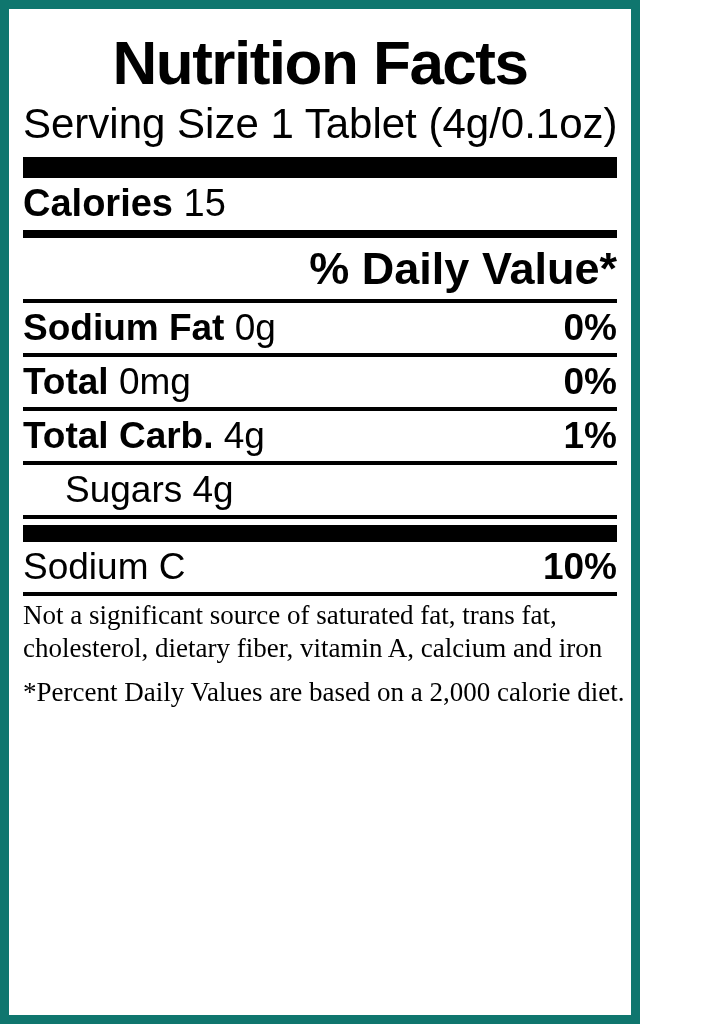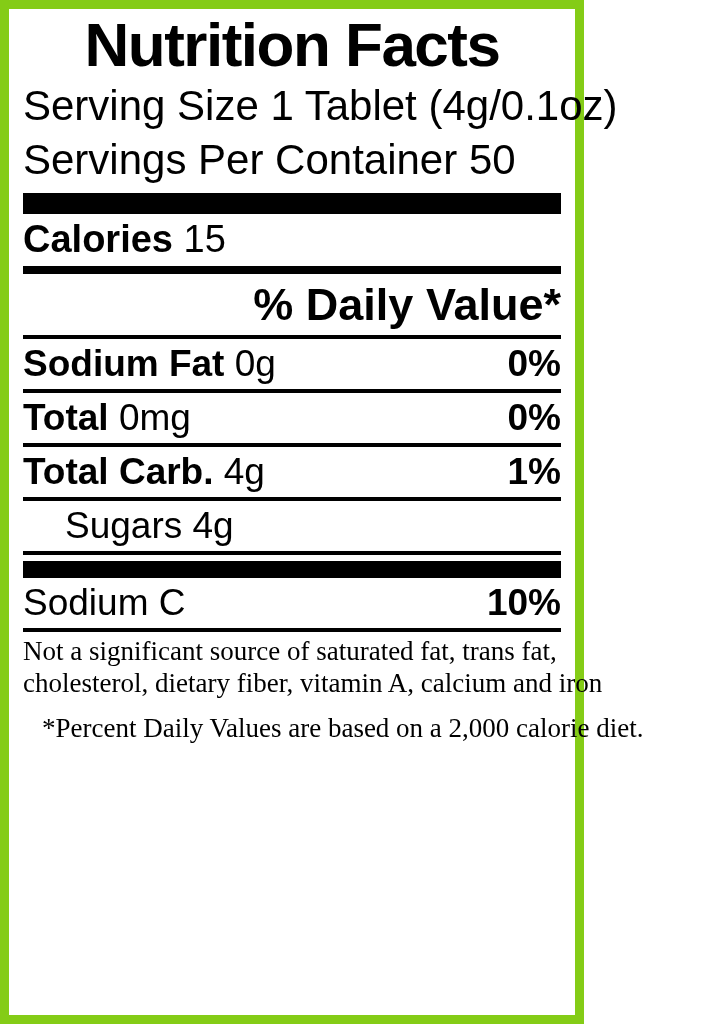--- a/index.html
+++ b/index.html
@@ -10,24 +10,24 @@
   body {
     width: 714px;
     height: 1024px;
     font-family: "Liberation Sans", sans-serif;
     color: #000000;
     overflow: hidden;
   }
 
   .label {
     box-sizing: border-box;
-    width: 584px;
+    width: 640px;
     height: 1024px;
-    border: 9px solid #84cc16;
-    padding: 4px 14px 4px 14px;
+    border: 9px solid #0f766e;
+    padding: 22px 14px 4px 14px;
     background: #ffffff;
     display: block;
   }
 
   .title {
     font-size: 62px;
     font-weight: bold;
     letter-spacing: -1.5px;
     line-height: 1.04;
     text-align: center;
@@ -111,32 +111,30 @@
   .footnote {
     font-size: 27px;
     line-height: 1.2;
     white-space: nowrap;
   }
   .footnote-star {
     font-size: 27px;
     line-height: 1.2;
     padding-top: 12px;
     white-space: nowrap;
-    margin-left: 19px;
   }
 </style>
 </head>
 <body>
 
 <div class="label">
 
   <div class="title">Nutrition Facts</div>
 
   <div class="serving-line">Serving Size 1 Tablet (4g/0.1oz)</div>
-  <div class="serving-line">Servings Per Container 50</div>
 
   <div class="rule-thick"></div>
 
 
   <div class="rule-thin"></div>
 
   <div class="calories-row">
     <span class="bold">Calories</span>
     <span class="light">15</span>
   </div>

